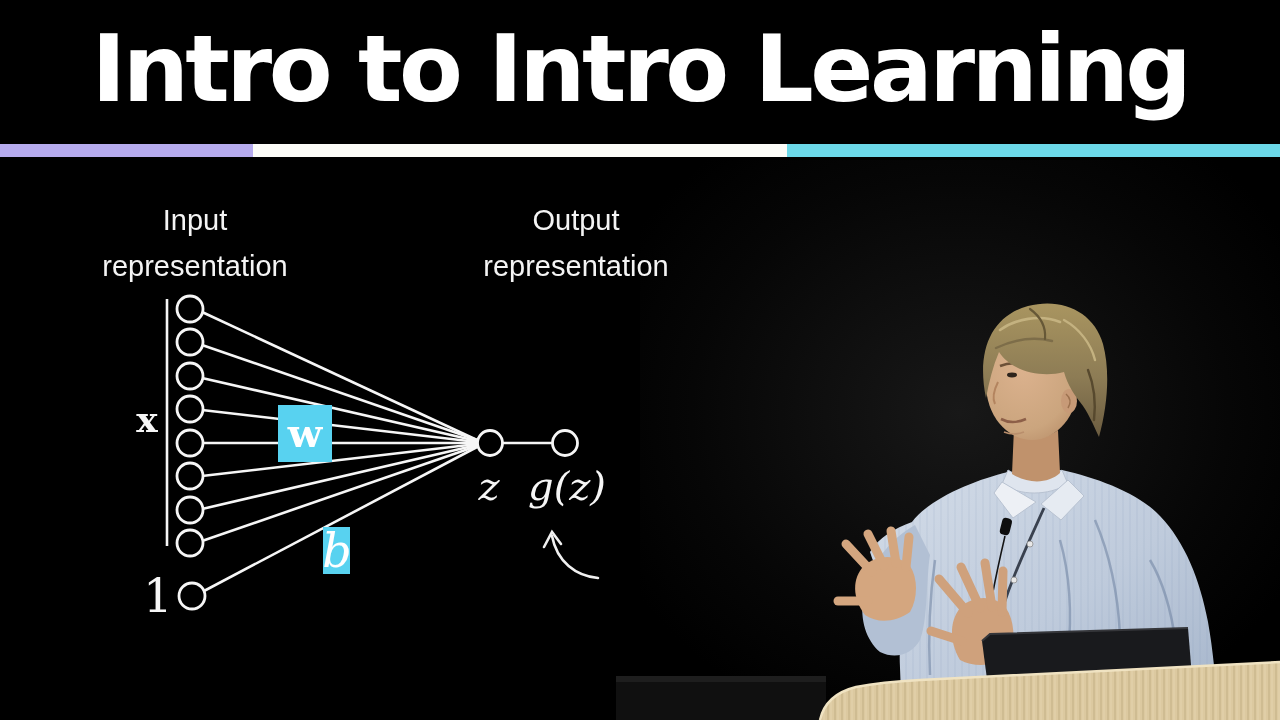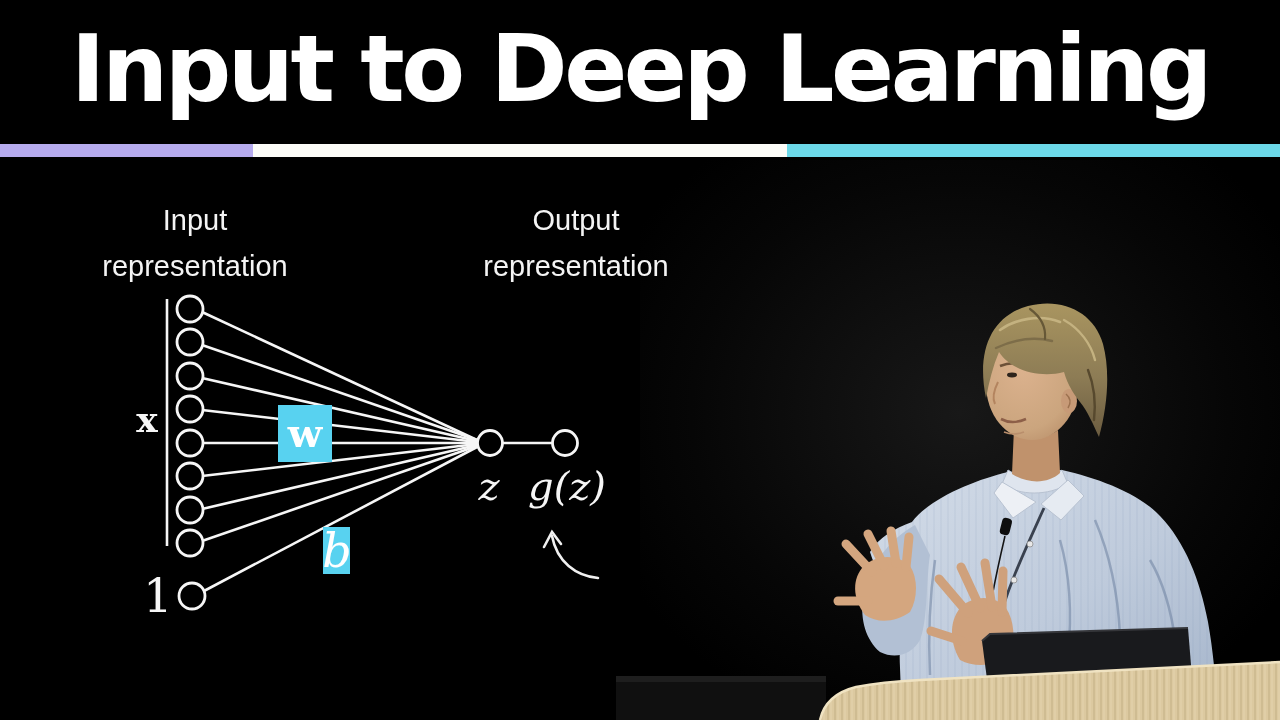--- a/index.html
+++ b/index.html
@@ -19,21 +19,21 @@
   .seg-white{width:534px;}
   .seg-cyan{width:493px;}
   #scene{position:absolute;top:0;left:0;}
   svg text{user-select:none;}
 </style>
 </head>
 <body>
 
 <div id="frame">
 
-  <h1 id="title">Input to Deep Learning</h1>
+  <h1 id="title">Intro to Intro Learning</h1>
 
   <div id="accent-bar">
     <div class="seg seg-purple" style="background: rgb(182, 171, 238);"></div>
     <div class="seg seg-white" style="background: rgb(252, 252, 248);"></div>
     <div class="seg seg-cyan" style="background: rgb(108, 216, 232);"></div>
   </div>
 
   <svg id="scene" width="1280" height="720" viewBox="0 0 1280 720">
     <defs>
       <radialGradient id="glow" cx="50%" cy="45%" r="60%">

